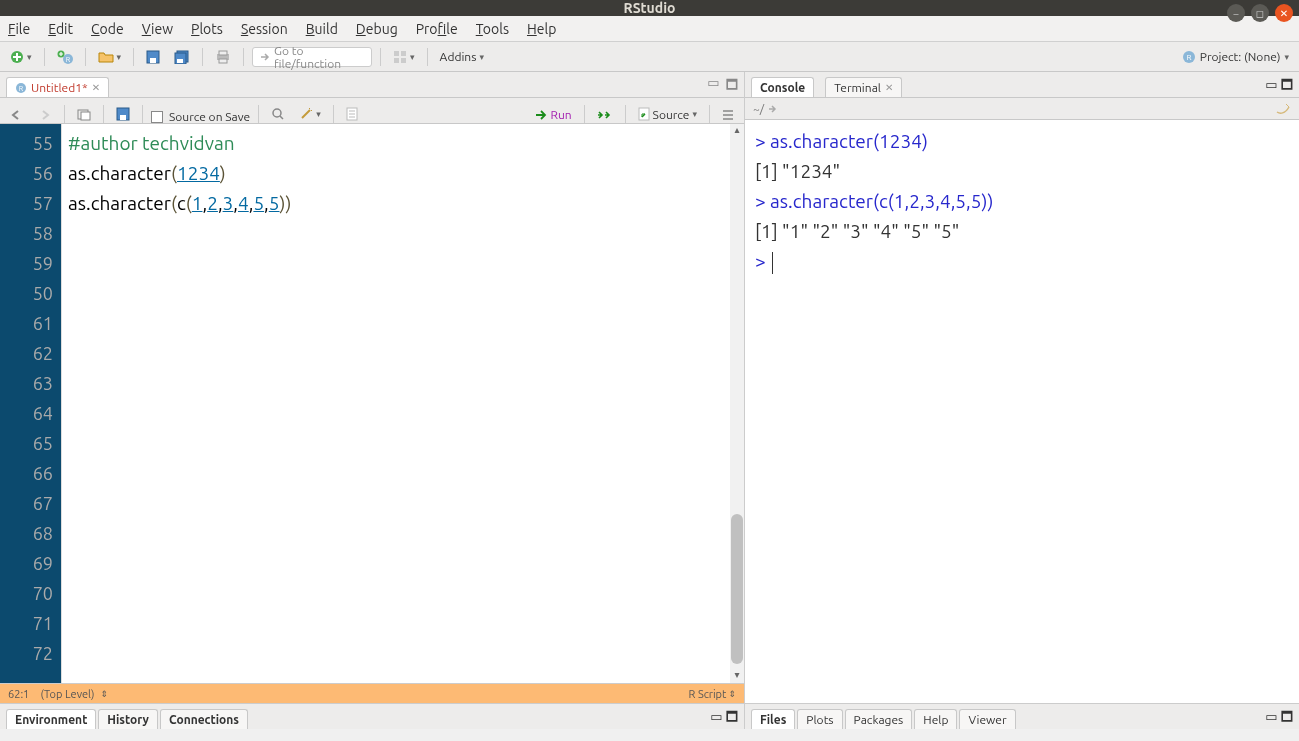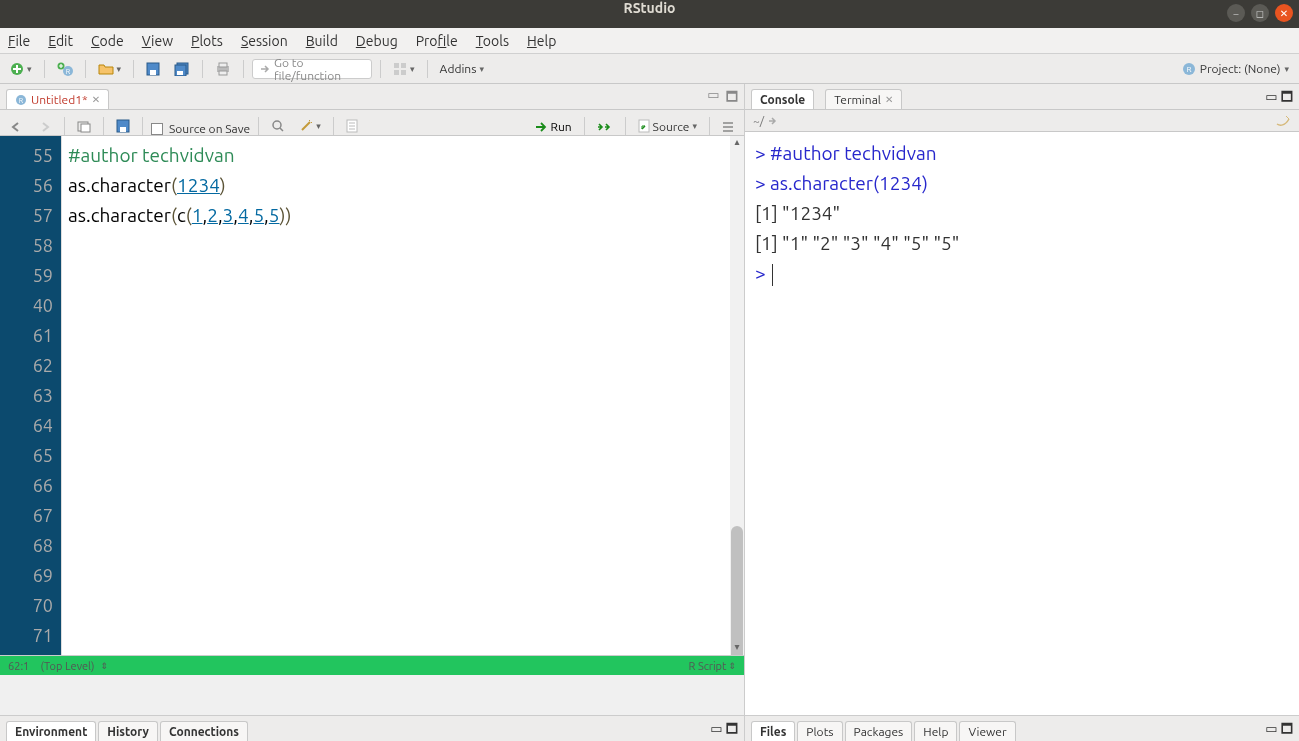--- a/index.html
+++ b/index.html
@@ -1,19 +1,19 @@
 <!DOCTYPE html>
 <html><head>
 <meta charset="utf-8">
 <style>
 * { margin:0; padding:0; box-sizing:border-box; font-family: "Ubuntu", "Segoe UI", sans-serif; }
 body { width:1299px; height:741px; background:#f0f0f0; font-size:13px; color:#333; overflow:hidden; }
 
 
-.titlebar { height:28px; background:#3c3b37; color:#dfdbd2; display:flex; align-items:flex-start; justify-content:center; position:relative; }
+.titlebar { height:16px; background:#3c3b37; color:#dfdbd2; display:flex; align-items:flex-start; justify-content:center; position:relative; }
 .titlebar .title { font-weight:bold; font-size:14px; }
 .window-controls { position:absolute; right:6px; top:4px; display:flex; gap:6px; }
 .window-controls span { width:18px; height:18px; border-radius:9px; display:flex; align-items:center; justify-content:center; font-size:10px; }
 .wc-min { background:#5b5a55; color:#ccc; }
 .wc-max { background:#5b5a55; color:#ccc; }
 .wc-close{ background:#e95420; color:#fff; }
 
 
 .menubar { height:26px; background:#f2f1f0; border-bottom:1px solid #d0d0d0; display:flex; align-items:center; padding:0 8px; gap:18px; font-size:14px; }
 .menubar span { cursor:pointer; }
@@ -39,44 +39,44 @@
 .tab { display:flex; align-items:center; gap:4px; padding:3px 8px; border:1px solid #c8c8c8; border-bottom:none; background:#f7f6f5; border-radius:3px 3px 0 0; font-size:12px; margin-right:2px;}
 .tab.active { background:#fff; }
 .tab .closex { color:#999; font-size:10px; cursor:pointer;}
 .tab .unsaved { color:#c0392b; }
 .pane-tabs .spacer { flex:1; }
 .pane-tabs .paneicons { display:flex; gap:6px; color:#888; }
 
 
 .srctoolbar { height:26px; background:#edeceb; border-bottom:1px solid #c8c8c8; display:flex; align-items:flex-end; padding:0 6px; gap:6px; font-size:12px; }
 .srctoolbar .chk { width:12px; height:12px; border:1px solid #888; background:#fff; display:inline-block;}
-.srctoolbar .run { color:#000000; display:flex; align-items:center; gap:2px;}
+.srctoolbar .run { color:#a21caf; display:flex; align-items:center; gap:2px;}
 .srctoolbar .srcbtn { display:flex; align-items:center; gap:3px;}
 
 
 .editor { flex:1; display:flex; background:#fff; position:relative; overflow:hidden;}
 .gutter { width:62px; background:#0c4a6e; border-right:1px solid #ddd; text-align:right; padding:4px 8px 0 0; font-family:"DejaVu Sans Mono",monospace; font-size:18px; color:#aaa; line-height:30px;}
 .gutter div { height:30px; }
 .codearea { flex:1; padding:4px 0 0 6px; font-family:"DejaVu Sans Mono",monospace; font-size:19px; line-height:30px; white-space:pre; }
 .tok-c  { color:#2e8b57; } 
 .tok-n  { color:#000; }    
 .tok-num{ color:#0369a1;text-decoration:underline; }
 .tok-p  { color:#5b5336; } 
 .editor-scroll { position:absolute; right:0; top:0; bottom:0; width:14px; background:#f1f1f1; }
 .editor-scroll::before { content:""; position:absolute; top:390px; height:150px; width:12px; left:1px; background:#c0c0c0; border-radius:6px;}
 .editor-scroll .upbtn { position:absolute; top:0; width:14px; height:14px; text-align:center; font-size:10px; color:#666;}
 .editor-scroll .dnbtn { position:absolute; bottom:0; width:14px; height:14px; text-align:center; font-size:10px; color:#666;}
 
 
-.editstatus { height:20px; background:#22c55e; border-top:1px solid #ccc; display:flex; align-items:center; font-size:11px; color:#555; padding:0 8px;}
+.editstatus { height:20px; background:#fdba74; border-top:1px solid #ccc; display:flex; align-items:center; font-size:11px; color:#555; padding:0 8px;}
 .editstatus .mid { flex:1; display:flex; align-items:center; gap:6px;}
 .editstatus .drop { font-size:9px; }
 
 
-.envtabs { height:26px; background:#edeceb; border-top:1px solid #ccc; display:flex; align-items:flex-end; padding:0 6px;margin-top:40px; }
+.envtabs { height:26px; background:#edeceb; border-top:1px solid #ccc; display:flex; align-items:flex-end; padding:0 6px; }
 .envtabs .tab { font-weight:bold; }
 
 
 .consoletabs { height:26px; background:#edeceb; border-bottom:1px solid #c8c8c8; display:flex; align-items:flex-end; padding:0 6px;gap:9px;}
 .console-sub { height:22px; background:#edeceb; border-bottom:1px solid #c8c8c8; display:flex; align-items:center; padding:0 8px; font-size:12px; color:#777;}
 .console-sub .spacer { flex:1; }
 .consolebody { flex:1; background:#fff; padding:6px 10px; font-family:"DejaVu Sans Mono",monospace; font-size:19px; line-height:30px; white-space:pre-wrap; overflow:hidden;}
 .con-prompt { color:#2727cc; }
 .con-out    { color:#333; }
 .con-cursor { display:inline-block; width:1px; height:22px; background:#333; vertical-align:middle; margin-left:2px;}
@@ -294,21 +294,21 @@
       </div>
     </div>
 
     <div class="editor">
       <div class="gutter" id="gutter">
           <div>55</div>
           <div>56</div>
           <div>57</div>
           <div>58</div>
           <div>59</div>
-          <div>40</div>
+          <div>50</div>
           <div>61</div>
           <div>62</div>
           <div>63</div>
           <div>64</div>
           <div>65</div>
           <div>66</div>
           <div>67</div>
           <div>68</div>
           <div>69</div>
           <div>70</div>
@@ -371,21 +371,21 @@
       &nbsp;
       <svg width="12" height="12">
           <path d="M2 6h6M5 3l3 3-3 3" stroke="#aaa" fill="none" stroke-width="1.5"></path>
         </svg>
       <div class="spacer"></div>
       <svg width="16" height="14">
           <path d="M2 10c3 2 8 2 12-5" stroke="#d6b97a" fill="none" stroke-width="1.5"></path>
           <path d="M11 2l3 3" stroke="#d6b97a"></path>
         </svg>
     </div>
-    <div class="consolebody" id="consolebody"><div class="con-prompt">&gt; #author techvidvan</div><div class="con-prompt">&gt; as.character(1234)</div><div class="con-out">[1] "1234"</div><div class="con-out">[1] "1" "2" "3" "4" "5" "5"</div><div class="con-prompt">&gt; <span class="con-cursor"></span></div></div>
+    <div class="consolebody" id="consolebody"><div class="con-prompt">&gt; as.character(1234)</div><div class="con-out">[1] "1234"</div><div class="con-prompt">&gt; as.character(c(1,2,3,4,5,5))</div><div class="con-out">[1] "1" "2" "3" "4" "5" "5"</div><div class="con-prompt">&gt; <span class="con-cursor"></span></div></div>
 
     <div class="brtabs">
       <div class="tab active">
           <b><span>Files</span></b>
         </div>
       <div class="tab">
           <span>Plots</span>
         </div>
       <div class="tab">
           <span>Packages</span>

